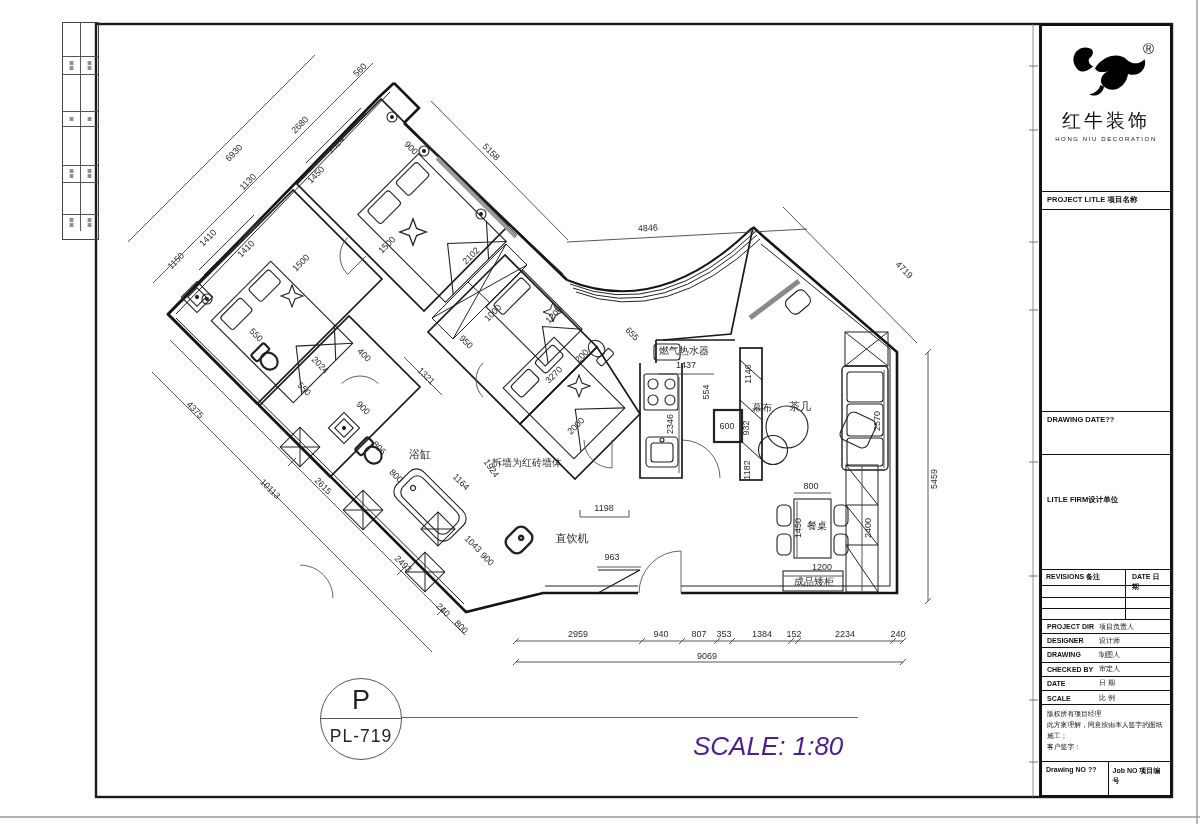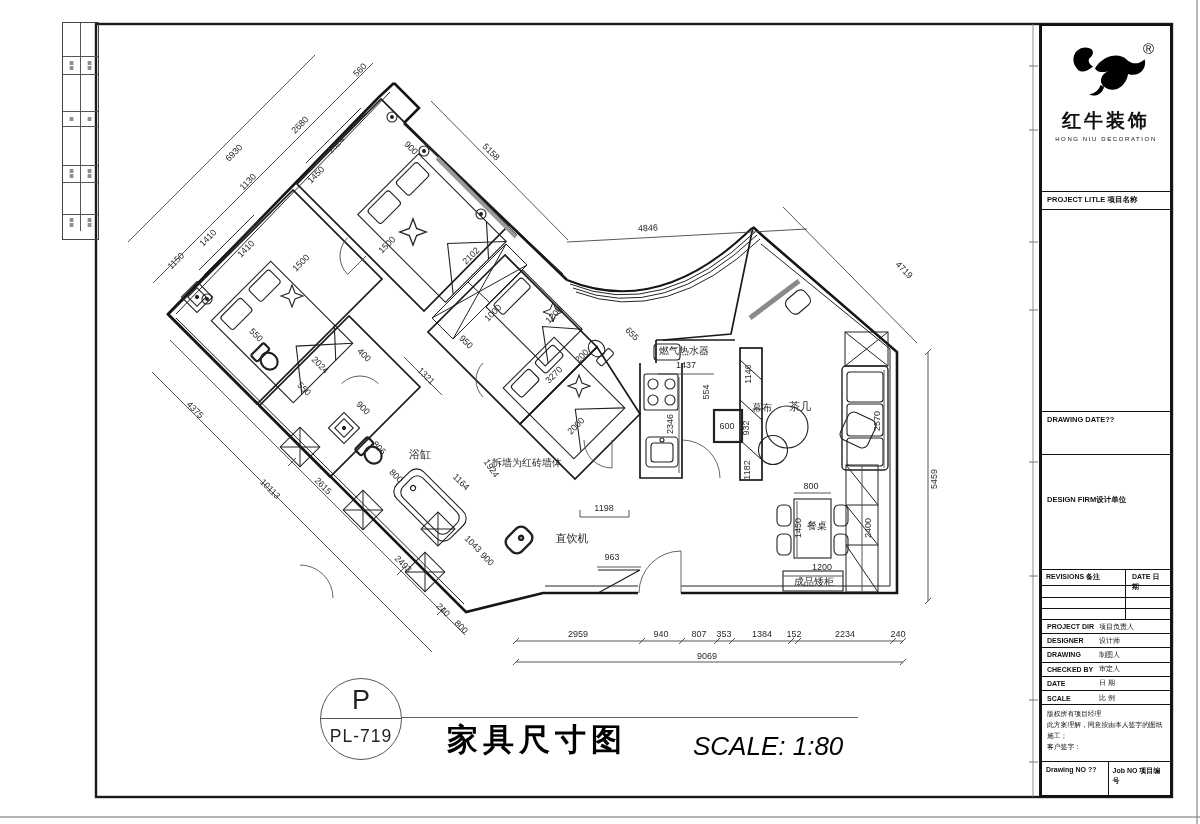--- a/index.html
+++ b/index.html
@@ -12,21 +12,21 @@
   .strip .row:last-child{border-bottom:none;}
   .strip .cell{flex:1;display:flex;flex-direction:column;align-items:center;justify-content:center;overflow:hidden;}
   .strip .cell:first-child{border-right:1px solid #555;}
   .strip .g{font-size:6px;line-height:5px;color:#222;}
   
   .tb{position:absolute;left:1040px;top:24px;width:132px;height:773px;box-sizing:border-box;border:2px solid #111;background:#fff;}
   .tb-sec{position:absolute;left:0;right:0;border-bottom:1px solid #111;box-sizing:border-box;overflow:hidden;}
   .tb-label{font-size:7.5px;font-weight:bold;color:#111;padding:3px 20px 0 5px;white-space:nowrap;}
   .logo-box{display:flex;flex-direction:column;align-items:center;}
   .logo-reg{position:absolute;top:14px;right:16px;font-size:15px;}
-  .brand{font-size:19px;font-weight:bold;letter-spacing:3px;margin-top:2px;white-space:nowrap;}
+  .brand{font-size:19px;font-weight:normal;letter-spacing:3px;margin-top:2px;white-space:nowrap;}
   .brand-en{font-size:6px;letter-spacing:1.6px;margin-top:2px;white-space:nowrap;}
   .rev-head{display:flex;font-size:7px;font-weight:bold;}
   .rev-head span{padding:2px 4px;}
   .rev-div{position:absolute;left:83px;top:0;bottom:0;border-left:1px solid #111;}
   .rev-row{position:absolute;left:0;right:0;border-bottom:1px solid #111;height:0;}
   .inforow{display:flex;border-bottom:1px solid #111;box-sizing:border-box;height:14.2px;align-items:center;}
   .inforow:last-child{border-bottom:none;}
   .inforow .en{font-size:7px;font-weight:bold;padding-left:5px;width:48px;white-space:nowrap;}
   .inforow .cn{font-size:7px;padding-left:4px;white-space:nowrap;}
   .notice{font-size:6.8px;line-height:1.6;padding:4px 5px;}
@@ -34,21 +34,21 @@
   .foot .fc{font-size:7px;font-weight:bold;padding:4px 4px;box-sizing:border-box;}
   .foot .fc.l{width:68px;border-right:1px solid #111;}
   
   .codecircle{position:absolute;left:320px;top:678px;width:82px;height:82px;border:1.3px solid #555;border-radius:50%;box-sizing:border-box;}
   .codecircle .half{position:absolute;left:0;right:0;text-align:center;}
   .codecircle .p{top:6px;font-size:27px;color:#222;}
   .codecircle .code{top:47px;font-size:17.5px;color:#222;letter-spacing:1px;}
   .codecircle .mid{position:absolute;left:0;right:0;top:39px;border-top:1.2px solid #555;}
   .longline{position:absolute;left:401px;top:717px;width:457px;border-top:1.2px solid #666;}
   .sheet-title{position:absolute;left:447px;top:719px;font-size:31px;font-weight:bold;letter-spacing:5px;color:#000;white-space:nowrap;}
-  .sheet-scale{position:absolute;left:693px;top:731px;font-size:26px;font-style:italic;color:#000000;white-space:nowrap;}
+  .sheet-scale{position:absolute;left:693px;top:731px;font-size:26px;font-style:italic;color:#4c1d95;white-space:nowrap;}
 </style>
 </head>
 <body>
 
 <div class="sheet">
 
   <svg id="plansvg" width="1200" height="824" viewBox="0 0 1200 824" style="position:absolute;left:0;top:0">
     <defs>
       <path id="star4" d="M0,-11 L3,-3 L11,0 L3,3 L0,11 L-3,3 L-11,0 L-3,-3 Z"></path>
     </defs>
@@ -446,21 +446,21 @@
       <div class="brand-en">HONG NIU DECORATION</div>
     </div>
     <div class="tb-sec" style="top:166px;height:18px">
       <div class="tb-label">PROJECT LITLE  项目名称</div>
     </div>
     <div class="tb-sec" style="top:184px;height:202px"></div>
     <div class="tb-sec" style="top:386px;height:43px">
       <div class="tb-label">DRAWING  DATE??</div>
     </div>
     <div class="tb-sec" style="top:466px;height:78px">
-      <div class="tb-label">DESIGN  FIRM设计单位</div>
+      <div class="tb-label">LITLE  FIRM设计单位</div>
     </div>
     <div class="tb-sec" style="top:544px;height:50px">
       <div class="rev-head">
         <span style="width:79px">REVISIONS 备注</span>
         <span>DATE 日期</span>
       </div>
       <div class="rev-div"></div>
       <div class="rev-row" style="top:15px"></div>
       <div class="rev-row" style="top:27px"></div>
       <div class="rev-row" style="top:38px"></div>
@@ -505,16 +505,15 @@
       </div>
     </div>
   </div>
 
   <div class="codecircle">
     <div class="half p">P</div>
     <div class="mid"></div>
     <div class="half code">PL-719</div>
   </div>
   <div class="longline"></div>
-  <div class="sheet-title">家具尺寸图</div>
   <div class="sheet-scale">SCALE:  1:80</div>
 
 </div>
 
 </body></html>

